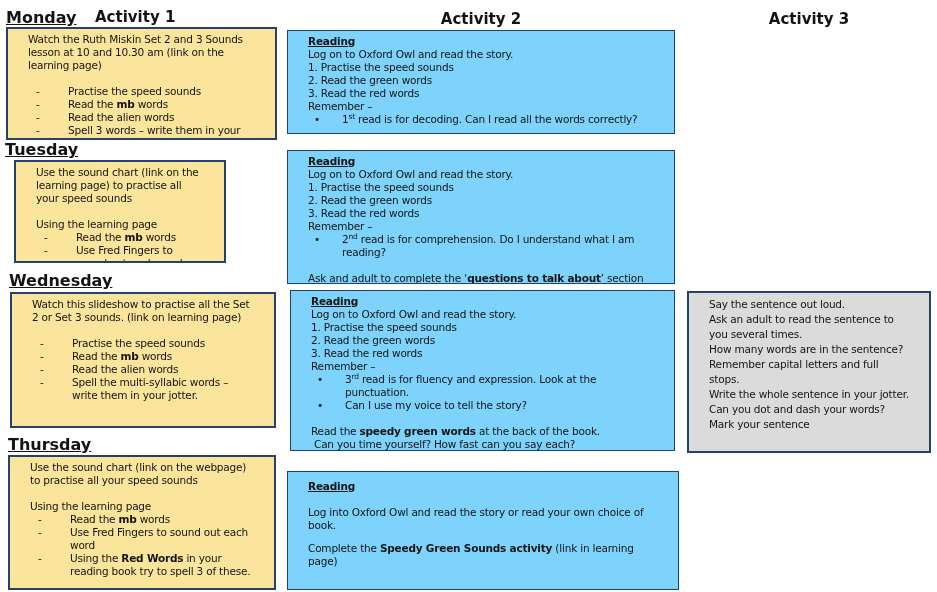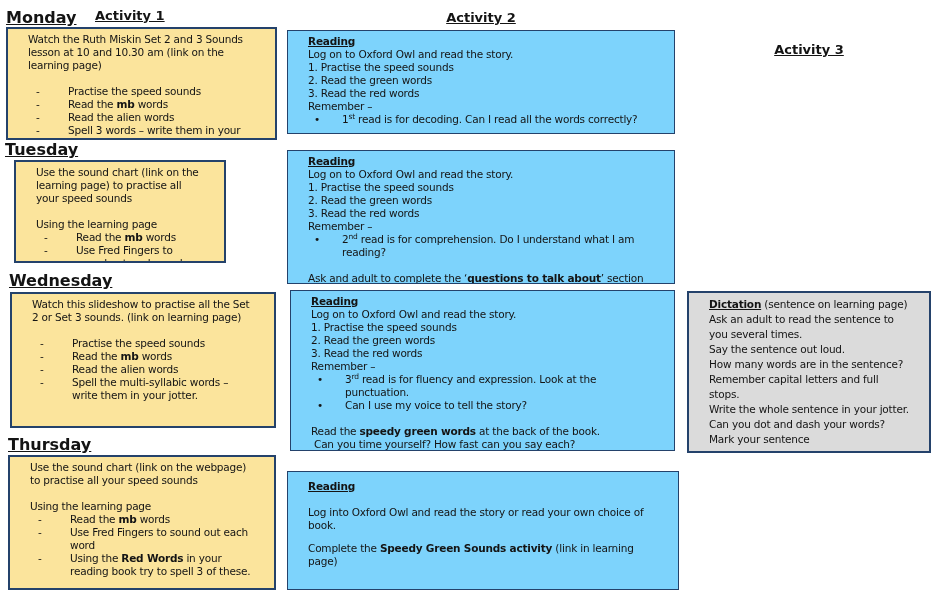--- a/index.html
+++ b/index.html
@@ -1,21 +1,21 @@
 <!DOCTYPE html>
 <html><head>
 <meta charset="utf-8">
 <style>
   html,body{margin:0;padding:0;background:#fff;}
   .canvas{
     position:relative;width:937px;height:592px;background:#ffffff;
     font-family:"DejaVu Sans","Liberation Sans",sans-serif;color:#141414;
     overflow:hidden;
   }
-  .hdr{position:absolute;font-size:13px;font-weight:bold;text-decoration:underline;white-space:nowrap;}
+  .hdr{position:absolute;font-size:15px;font-weight:bold;white-space:nowrap;}
   .hdr.center{text-align:center;white-space:normal;}
   .daylbl{position:absolute;font-size:16px;font-weight:bold;text-decoration:underline;white-space:nowrap;}
   .box{
     position:absolute;box-sizing:border-box;padding:4px 20px;
     font-size:10.5px;line-height:13px;letter-spacing:-0.2px;overflow:hidden;
   }
   .yellow{background:#FBE49C;border:2px solid #24426B;}
   .green{background:#7dd3fc;border:1.5px solid #24426B;}
   .gray{background:#DBDBDB;border:2px solid #24426B;line-height:15px;}
   .tit{font-weight:bold;text-decoration:underline;}
@@ -29,21 +29,21 @@
   sup{font-size:7.5px;line-height:0;vertical-align:super;}
 </style>
 </head>
 <body>
 
 <div class="canvas">
 
   <div class="daylbl" style="left:6px;top:8px;">Monday</div>
   <div class="hdr" style="left:95px;top:8px;">Activity 1</div>
   <div class="hdr center" style="left:287px;top:10px;width:388px;">Activity 2</div>
-  <div class="hdr center" style="left:687px;top:10px;width:244px;margin-top:32px;">Activity 3</div>
+  <div class="hdr center" style="left:687px;top:10px;width:244px;">Activity 3</div>
 
   <div class="box yellow" style="left:6px;top:27px;width:271px;height:113px;">
     <div>Watch the Ruth Miskin Set 2 and 3 Sounds lesson at 10 and 10.30 am (link on the learning page)</div>
     <div class="gap"></div>
     <div class="li">
       <span class="mk">-</span>
       <span class="tx">Practise the speed sounds</span>
     </div>
     <div class="li">
       <span class="mk">-</span>
@@ -144,23 +144,22 @@
     <div class="li bullet">
       <span class="mk">•</span>
       <span class="tx">Can I use my voice to tell the story?</span>
     </div>
     <div class="gap"></div>
     <div><span>Read the </span><span class="b">speedy green words</span><span> at the back of the book.</span></div>
     <div style="padding-left:3px;">Can you time yourself? How fast can you say each?</div>
   </div>
 
   <div class="box gray" style="left:687px;top:291px;width:244px;height:162px;">
-    <div><span class="tit">Dictation</span><span> (sentence on learning page)</span></div>
+    <div>Say the sentence out loud.</div>
     <div>Ask an adult to read the sentence to you several times.</div>
-    <div>Say the sentence out loud.</div>
     <div>How many words are in the sentence?</div>
     <div>Remember capital letters and full stops.</div>
     <div>Write the whole sentence in your jotter.</div>
     <div>Can you dot and dash your words?</div>
     <div>Mark your sentence</div>
   </div>
 
   <div class="daylbl" style="left:8px;top:435px;">Thursday</div>
 
   <div class="box yellow" style="left:8px;top:455px;width:268px;height:135px;">

